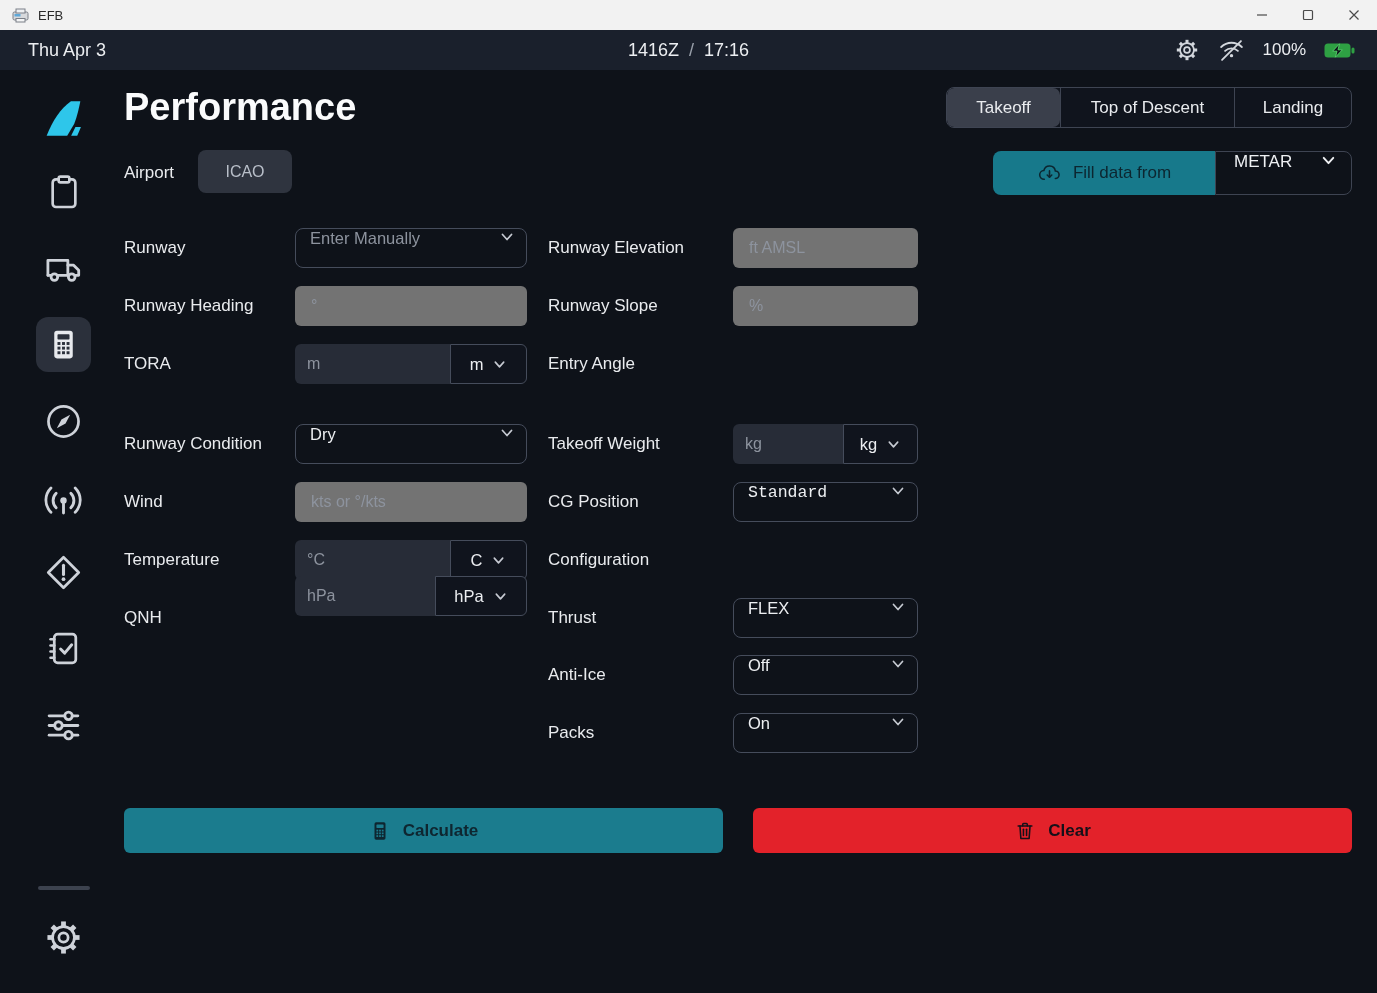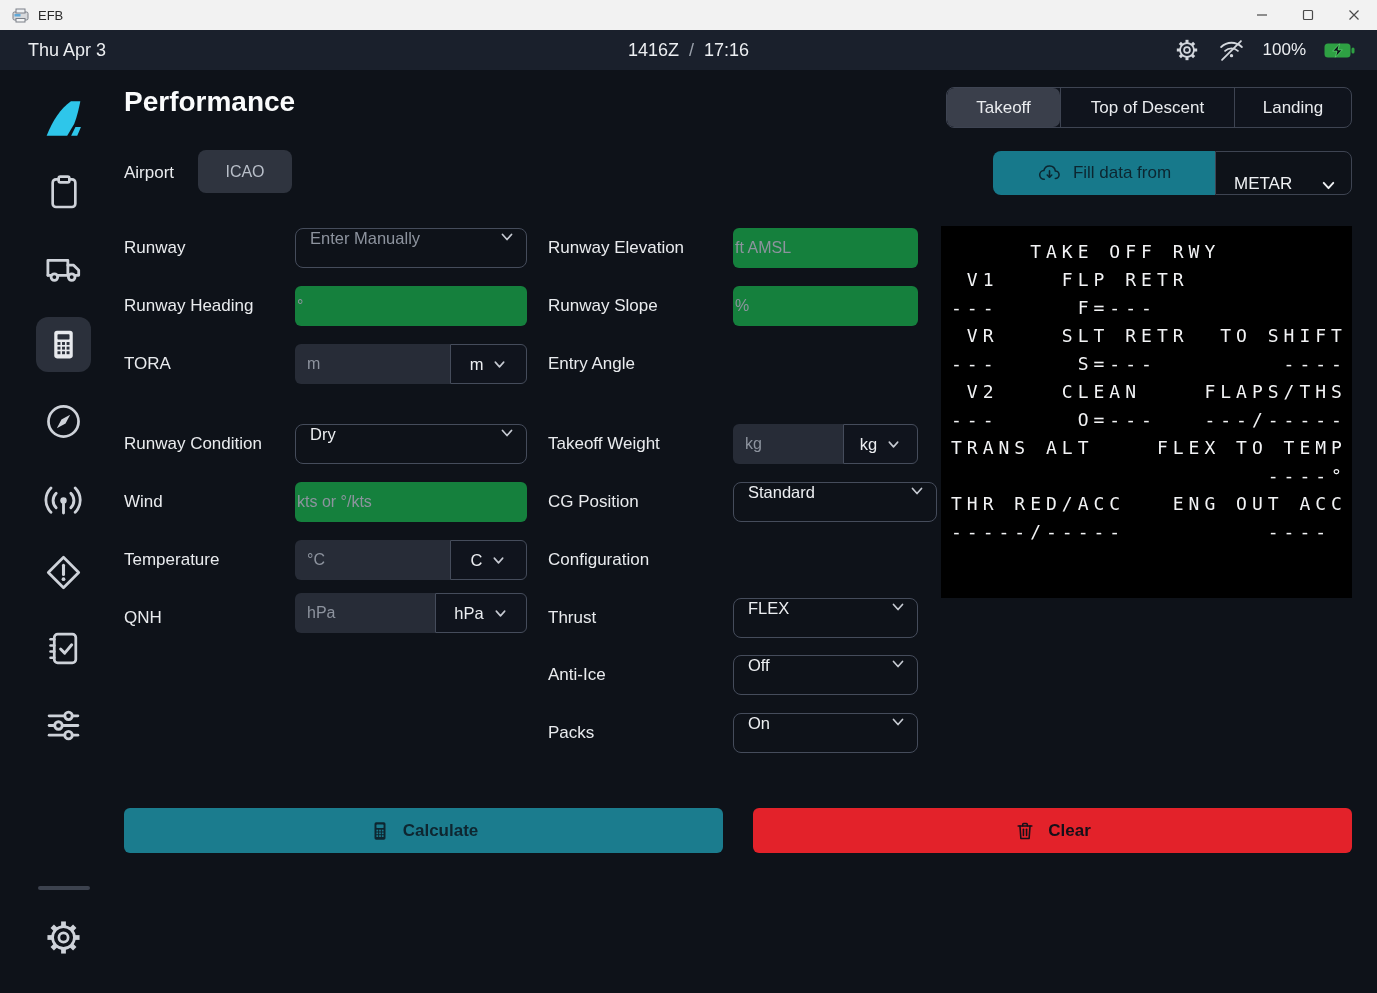--- a/index.html
+++ b/index.html
@@ -19,32 +19,32 @@
   .sb-date { position:absolute; left:28px; top:0; height:40px; line-height:40px; color:#eceef1; font-size:18px; }
   .sb-time { position:absolute; left:0; width:100%; top:0; height:40px; line-height:40px; text-align:center; color:#eceef1; font-size:18px; }
   .sb-time .sep { color:#9aa0ab; padding:0 10px; }
   .sb-right { position:absolute; right:22px; top:0; height:40px; display:flex; align-items:center; gap:18px; }
   .sb-batt-pct { color:#eceef1; font-size:17px; }
   
   .side-item { position:absolute; left:0; width:127px; display:flex; justify-content:center; cursor:pointer; }
   .side-tile { position:absolute; left:36px; top:317px; width:55px; height:55px; background:#2b303b; border-radius:12px; }
   .side-divider { position:absolute; left:38px; top:886px; width:52px; height:4px; border-radius:2px; background:#3c424e; }
   
-  .page-title { position:absolute; left:124px; top:86px; font-size:28px; font-weight:700; color:#fafbfc;text-align:center; }
+  .page-title { position:absolute; left:124px; top:86px; font-size:38px; font-weight:700; color:#fafbfc;text-align:center; }
   .tabs { position:absolute; left:946px; top:87px; width:406px; height:41px; display:flex; border:1px solid #3e4452; background:#10141d; border-radius:8px; overflow:hidden; }
   .tab { display:flex; align-items:center; justify-content:center; color:#e9ebee; font-size:17px; cursor:pointer; }
   .tab + .tab { border-left:1px solid #3e4452; }
   .tab.active { background:#3a3f4b; border-radius:7px; }
   
   .lbl { position:absolute; height:40px; line-height:40px; color:#e9ebee; font-size:17px; white-space:nowrap; }
   .icao-btn { position:absolute; left:198px; top:150px; width:94px; height:43px; background:#2f343f; border:none; border-radius:8px; color:#b9bfc9; font-size:16px; cursor:pointer; font-family:inherit; }
   .fill-btn { position:absolute; left:993px; top:151px; width:222px; height:44px; background:#17798b; border:none; border-radius:8px 0 0 8px; color:#0c2630; font-size:17px; display:flex; align-items:center; justify-content:center; gap:11px; cursor:pointer; font-family:inherit; }
-  .metar-dd { position:absolute; left:1215px; top:151px; width:137px; height:44px; background:#0e1219; border:1px solid #3e4452; border-radius:0 8px 8px 0; color:#eef0f3; font-size:17px; display:flex; align-items:flex-end; justify-content:space-between; padding:0 14px 0 18px; cursor:pointer; }
-  
-  .txt { position:absolute; height:40px; background:#15803d; border:none; border-radius:6px; color:#e9ebee; font-size:16px; padding:0 2px; font-family:inherit; outline:none; }
+  .metar-dd { position:absolute; left:1215px; top:151px; width:137px; height:44px; background:#0e1219; border:1px solid #3e4452; border-radius:0 8px 8px 0; color:#eef0f3; font-size:17px; display:flex; align-items:flex-start; justify-content:space-between; padding:0 14px 0 18px; cursor:pointer; }
+  
+  .txt { position:absolute; height:40px; background:#737373; border:none; border-radius:6px; color:#e9ebee; font-size:16px; padding:0 16px; font-family:inherit; outline:none; }
   .txt::placeholder { color:#8d939e; opacity:1; }
   .select { position:absolute; height:40px; border:1px solid #454c5b; border-radius:8px; background:transparent; display:flex; align-items:flex-start; justify-content:space-between; padding:0 11px 0 14px; color:#eceef1; font-size:16.5px; cursor:pointer; }
   .select.ph .val { color:#8d939e; }
   .combo { position:absolute; height:40px; display:flex; }
   .combo .txt-in { flex:1; min-width:0; height:40px; background:#272c37; border:none; border-radius:6px 0 0 6px; color:#e9ebee; font-size:16px; padding:0 12px; font-family:inherit; outline:none; }
   .combo .txt-in::placeholder { color:#8d939e; opacity:1; }
   .combo .unit { height:40px; background:#10141d; border:1px solid #454c5b; border-radius:0 6px 6px 0; display:flex; align-items:center; justify-content:center; gap:9px; color:#eceef1; font-size:16.5px; cursor:pointer; }
   
   .mcdu { position:absolute; left:941px; top:226px; width:411px; height:372px; background:#000; }
   .mcdu pre { font-family:"DejaVu Sans Mono", monospace; font-size:18px; line-height:28px; letter-spacing:5px; color:#f2f3f5; padding:12px 0 0 10px; white-space:pre; }
@@ -310,21 +310,21 @@
     <input class="txt-in" placeholder="°C" style="">
     <div class="unit" style="width:77px;">
       <span>C</span>
       <svg width="15" height="15" viewBox="0 0 16 16">
           <path d="M3.5,5.5 L8,10.5 L12.5,5.5" fill="none" stroke="#c6cad2" stroke-width="1.7" stroke-linecap="round" stroke-linejoin="round"></path>
         </svg>
     </div>
   </div>
 
   <span class="lbl" style="left:124px; top:598px;">QNH</span>
-  <div class="combo" style="left:295px; top:593px; width:232px;">
+  <div class="combo" style="left:295px; top:576px; width:232px;">
     <input class="txt-in" placeholder="hPa" style="">
     <div class="unit" style="width:92px;">
       <span>hPa</span>
       <svg width="15" height="15" viewBox="0 0 16 16">
           <path d="M3.5,5.5 L8,10.5 L12.5,5.5" fill="none" stroke="#c6cad2" stroke-width="1.7" stroke-linecap="round" stroke-linejoin="round"></path>
         </svg>
     </div>
   </div>
 
   <span class="lbl" style="left:548px; top:228px;">Runway Elevation</span>
@@ -340,21 +340,21 @@
     <input class="txt-in" placeholder="kg" style="">
     <div class="unit" style="width:75px;">
       <span>kg</span>
       <svg width="15" height="15" viewBox="0 0 16 16">
           <path d="M3.5,5.5 L8,10.5 L12.5,5.5" fill="none" stroke="#c6cad2" stroke-width="1.7" stroke-linecap="round" stroke-linejoin="round"></path>
         </svg>
     </div>
   </div>
 
   <span class="lbl" style="left:548px; top:482px;">CG Position</span>
-  <div class="select" style="left:733px; top:482px; width:204px;">
+  <div class="select" style="left:733px; top:482px; width:185px;font-family:Liberation Mono, monospace;">
     <span class="val">Standard</span>
     <svg width="16" height="16" viewBox="0 0 16 16">
         <path d="M3.5,5.5 L8,10.5 L12.5,5.5" fill="none" stroke="#c6cad2" stroke-width="1.7" stroke-linecap="round" stroke-linejoin="round"></path>
       </svg>
   </div>
 
   <span class="lbl" style="left:548px; top:540px;">Configuration</span>
 
   <span class="lbl" style="left:548px; top:598px;">Thrust</span>
   <div class="select" style="left:733px; top:598px; width:185px;">
@@ -373,33 +373,20 @@
   </div>
 
   <span class="lbl" style="left:548px; top:713px;">Packs</span>
   <div class="select" style="left:733px; top:713px; width:185px;">
     <span class="val">On</span>
     <svg width="16" height="16" viewBox="0 0 16 16">
         <path d="M3.5,5.5 L8,10.5 L12.5,5.5" fill="none" stroke="#c6cad2" stroke-width="1.7" stroke-linecap="round" stroke-linejoin="round"></path>
       </svg>
   </div>
 
-  <div class="mcdu">
-    <pre>     TAKE OFF RWY
- V1    FLP RETR
----     F=---
- VR    SLT RETR  TO SHIFT
----     S=---        ----
- V2    CLEAN    FLAPS/THS
----     O=---   ---/-----
-TRANS ALT    FLEX TO TEMP
-                    ----°
-THR RED/ACC   ENG OUT ACC
------/-----         ----</pre>
-  </div>
 
   <button class="act-btn calc-btn">
     <svg width="22" height="22" viewBox="0 0 24 24">
       <rect x="6" y="2.5" width="12" height="19" rx="1.8" fill="#0e2630"></rect>
       <rect x="8.1" y="5" width="7.8" height="3.6" rx="0.5" fill="#1b7c8e"></rect>
       <g fill="#1b7c8e">
         <rect x="8.1" y="10.6" width="1.9" height="1.9"></rect>
           <rect x="11.05" y="10.6" width="1.9" height="1.9"></rect>
           <rect x="14" y="10.6" width="1.9" height="1.9"></rect>
         <rect x="8.1" y="13.6" width="1.9" height="1.9"></rect>

